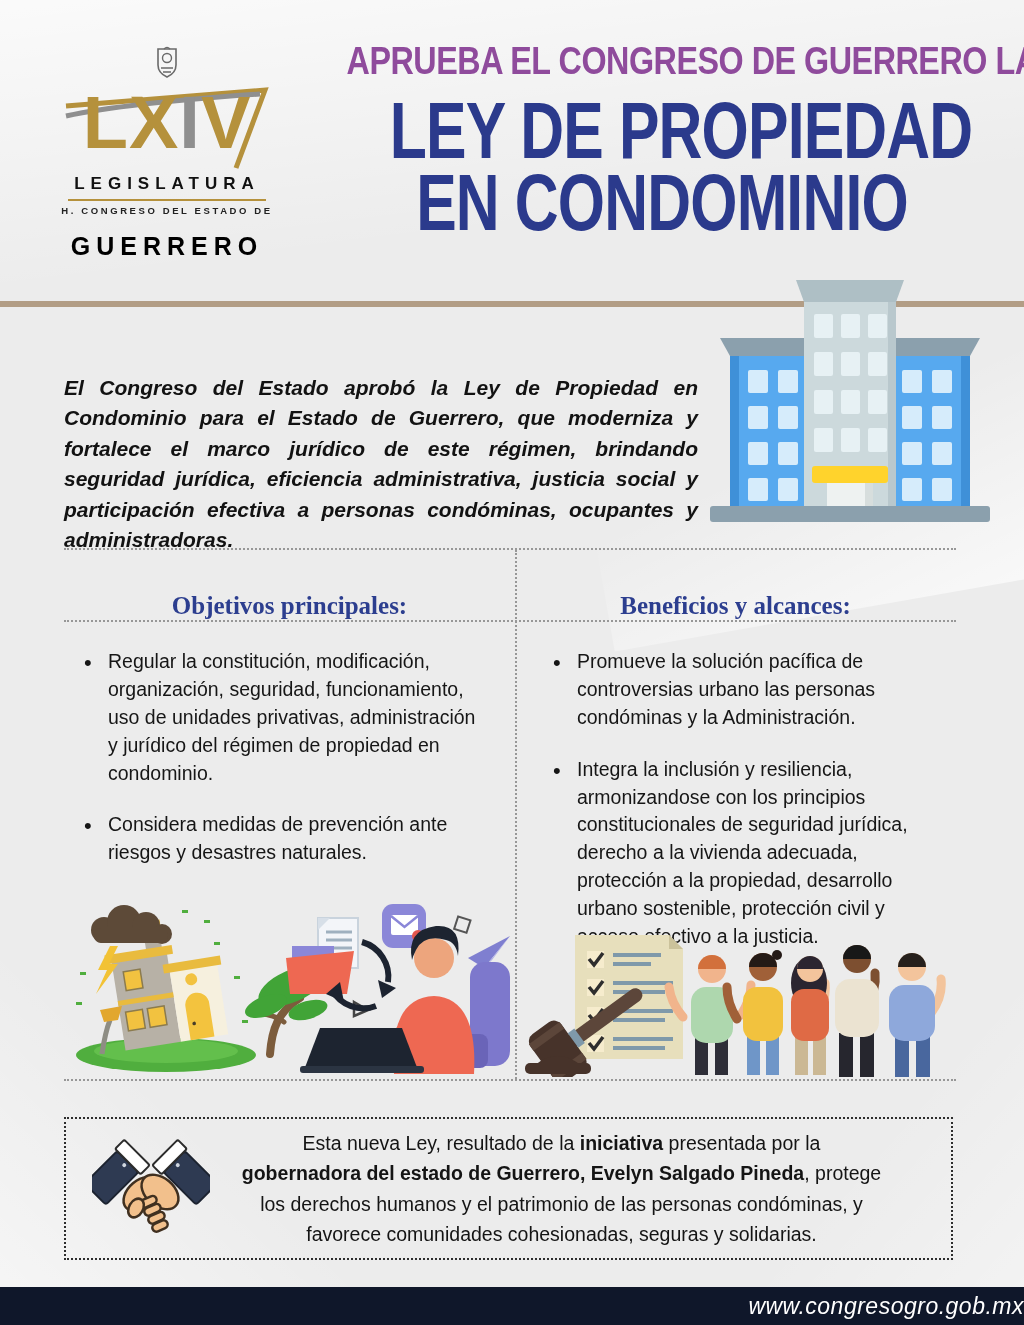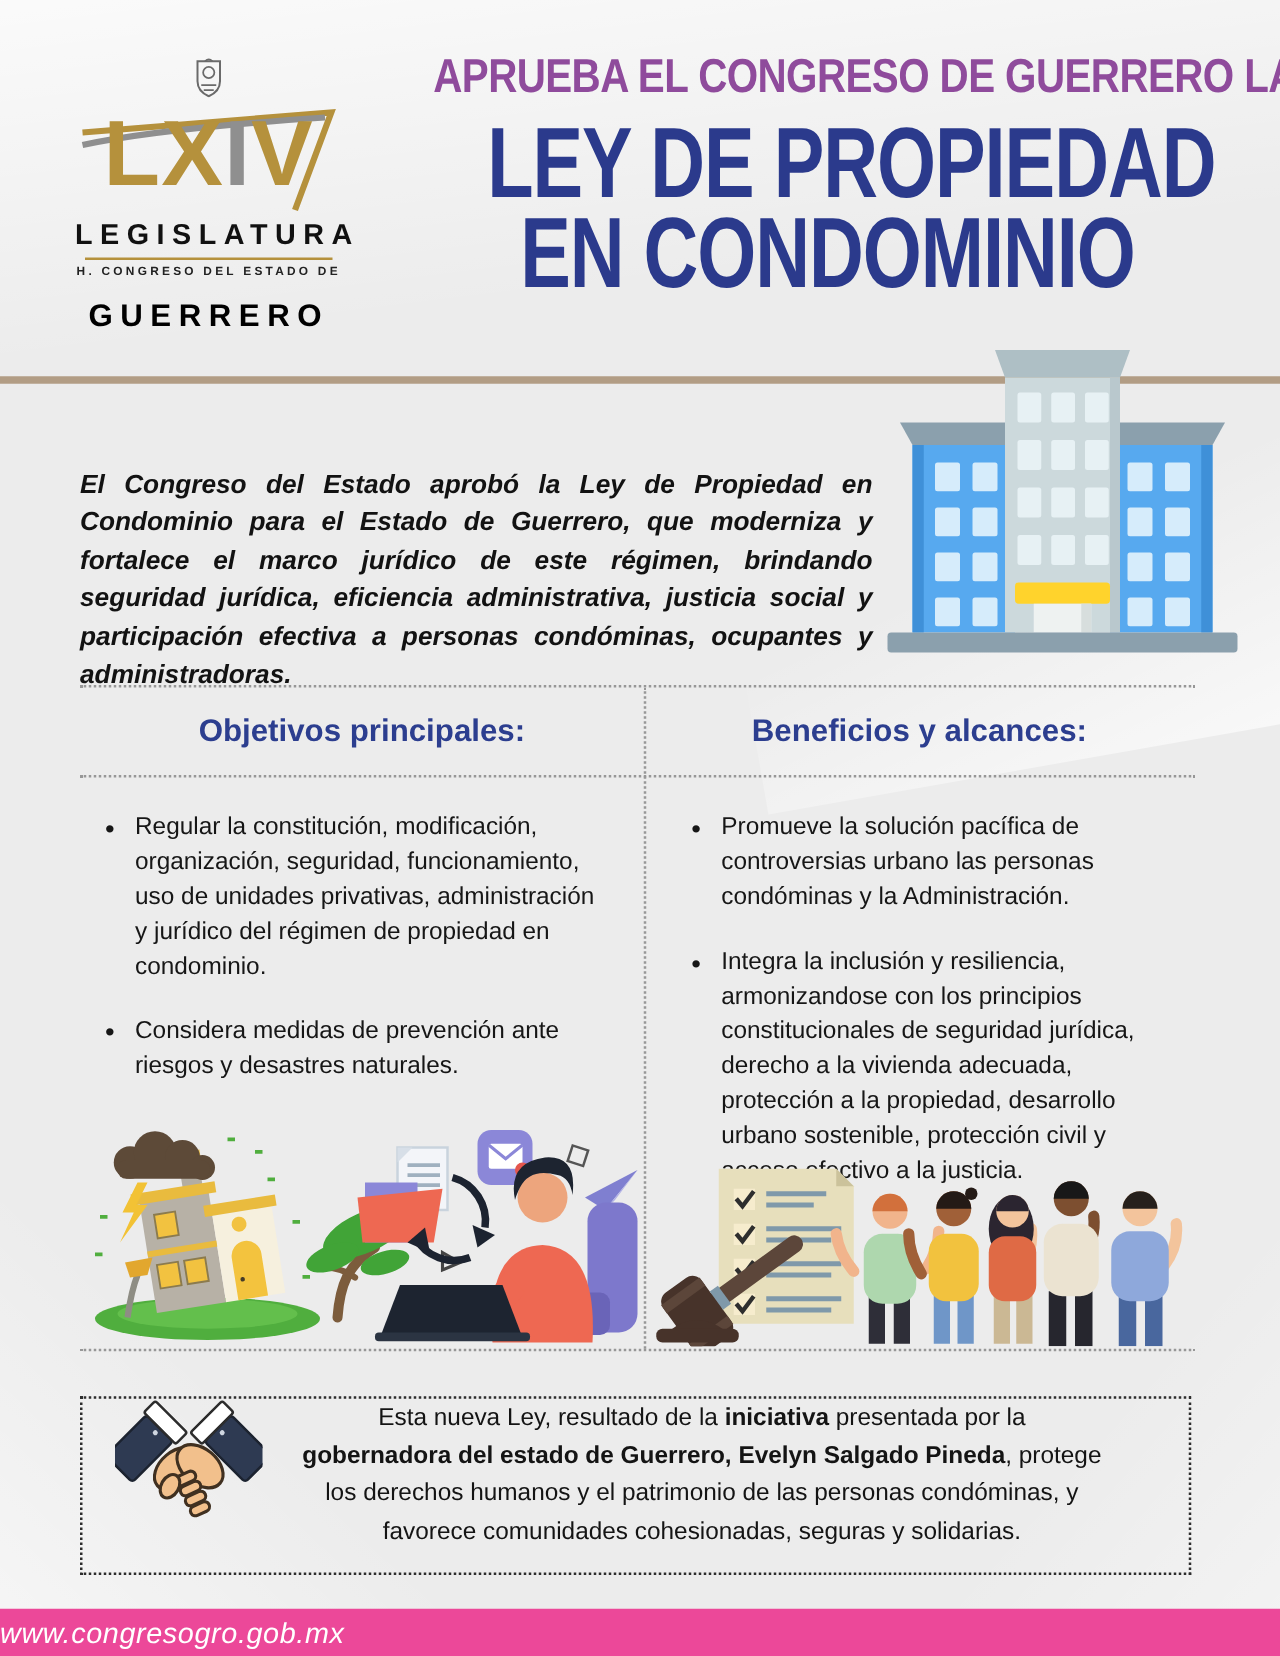--- a/index.html
+++ b/index.html
@@ -21,21 +21,21 @@
   
   .logo{position:absolute;left:60px;top:46px;width:214px;text-align:center;color:#111;}
   .logo .crest{display:block;margin:0 auto 2px auto;}
   .lxiv-wrap{position:relative;height:92px;}
   .lxiv-frame{position:absolute;left:0;top:0;}
   .lxiv{position:relative;font-size:74px;line-height:86px;font-weight:bold;letter-spacing:1px;}
   .lxiv span:nth-child(1){color:#b5913c;}
   .lxiv span:nth-child(2){color:#b5913c;}
   .lxiv span:nth-child(3){color:#8f8f8f;}
   .lxiv span:nth-child(4){color:#b5913c;}
-  .legislatura{font-size:23px;font-weight:bold;letter-spacing:6px;margin-top:2px;}
+  .legislatura{font-size:17px;font-weight:bold;letter-spacing:6px;margin-top:2px;}
   .logo-divider{height:2px;background:#b5913c;margin:5px 8px 4px 8px;}
   .congreso{font-size:9.5px;font-weight:bold;letter-spacing:2.6px;color:#222;}
   .guerrero{font-size:25px;font-weight:bold;letter-spacing:6px;margin-top:16px;color:#000;}
 
   .titles{position:absolute;left:330px;top:42px;width:664px;text-align:center;}
   .kicker{color:#8f4b9c;font-size:34px;font-weight:bold;letter-spacing:-.5px;
     transform:scale(.95,1.12);transform-origin:center;white-space:nowrap;}
   .big-title{color:#2b3a8c;font-size:74px;font-weight:bold;line-height:72px;letter-spacing:-1px;
     transform:scale(.82,1.08);transform-origin:center;white-space:nowrap;}
   .big-title.l1{margin-top:14px;}
@@ -46,46 +46,46 @@
 
   
   .intro{position:absolute;left:64px;top:352px;width:634px;
     font-size:21px;font-weight:bold;font-style:italic;line-height:1.45;
     text-align:justify;color:#121212;}
 
   
   .columns{position:absolute;left:64px;top:548px;width:892px;height:529px;
     border-top:2px dotted #979797;border-bottom:2px dotted #979797;}
   .col-divider{position:absolute;left:451px;top:0;bottom:0;width:0;border-left:2px dotted #979797;}
-  .heading-row{display:flex;height:70px;align-items:center;border-bottom:2px dotted #979797;}
+  .heading-row{display:flex;height:70px;align-items:flex-end;border-bottom:2px dotted #979797;font-family:Liberation Serif, serif;}
   .heading-cell{text-align:center;font-size:25px;font-weight:bold;color:#2c3e8f;}
   .heading-cell.left{width:451px;}
   .heading-cell.right{flex:1;}
   .lists{display:flex;}
   ul.bullets{margin:26px 0 0 0;padding:0;list-style:none;}
   ul.bullets.left{width:395px;padding-left:18px;padding-right:38px;}
   ul.bullets.right{width:380px;padding-left:36px;padding-right:25px;}
   ul.bullets li{position:relative;padding-left:26px;margin-bottom:24px;
     font-size:19.5px;line-height:1.43;color:#161616;}
   ul.bullets li::before{content:"•";position:absolute;left:2px;top:-1px;font-size:22px;color:#161616;}
   .illus{position:absolute;bottom:2px;}
   .illus.left{left:0;}
   .illus.right{left:455px;}
 
   
   .callout{position:absolute;left:64px;top:1117px;width:889px;height:143px;
-    border:2px dotted #2d2d2d;display:flex;align-items:flex-start;box-sizing:border-box;}
+    border:2px dotted #2d2d2d;display:flex;align-items:center;box-sizing:border-box;}
   .handshake{margin-left:26px;flex:0 0 auto;}
   .callout-text{flex:1;text-align:center;font-size:19.5px;line-height:1.55;color:#141414;
     padding:0 46px 0 8px;}
   .callout-text b{font-weight:bold;}
 
   
-  .footer{position:absolute;left:0;bottom:0;width:1024px;height:38px;background:#ec4899;
-    display:flex;align-items:center;justify-content:flex-start;}
+  .footer{position:absolute;left:0;bottom:0;width:1024px;height:38px;background:#0f172a;
+    display:flex;align-items:center;justify-content:flex-end;}
   .footer-url{color:#ffffff;font-size:23px;font-style:italic;letter-spacing:.5px;}
 </style>
 </head>
 <body>
 
 <div class="page">
   <div class="shade s1"></div>
   <div class="shade s2"></div>
   <div class="shade s3"></div>
   <div class="shade s4"></div>

